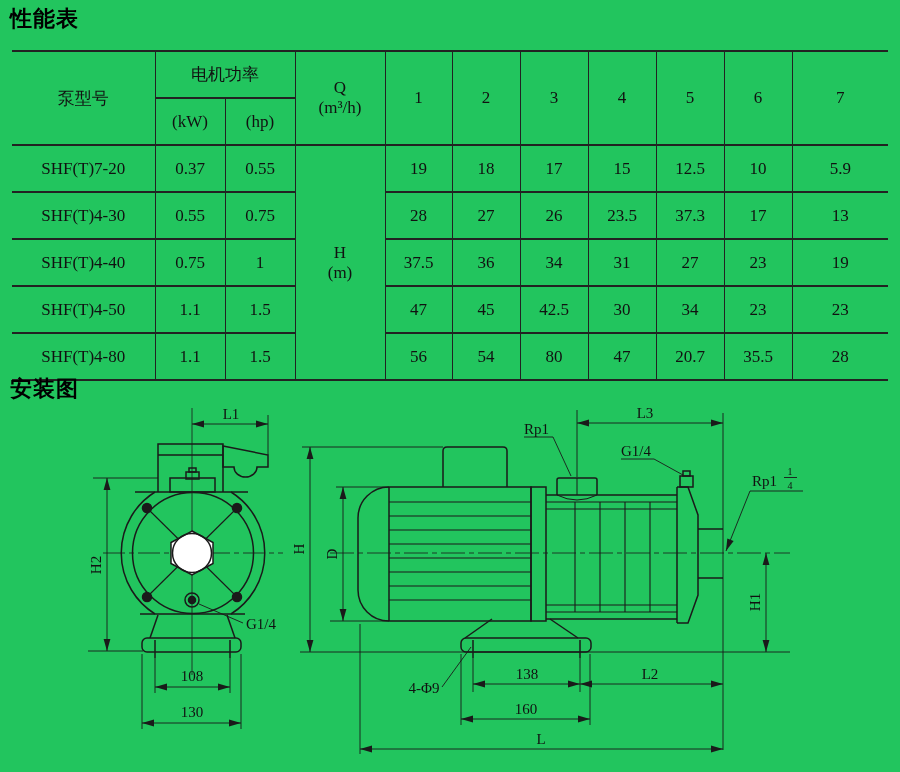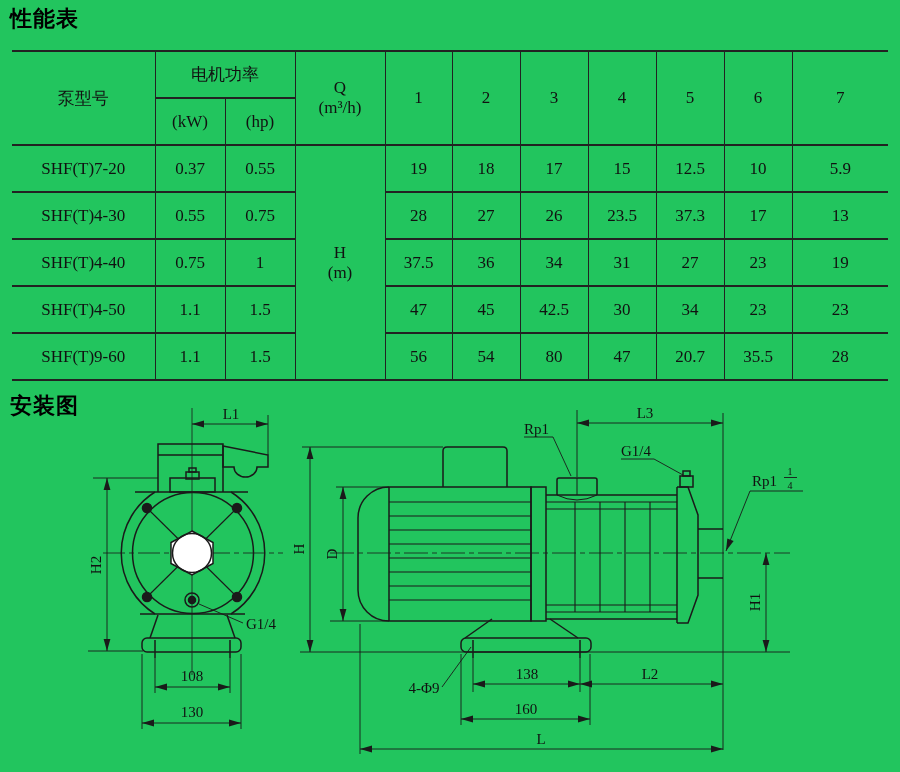--- a/index.html
+++ b/index.html
@@ -1,21 +1,21 @@
 <!DOCTYPE html>
 <html><head>
 <meta charset="utf-8">
 <style>
   html,body{margin:0;padding:0;background:#fff;}
   .page{position:relative;width:900px;height:772px;background:#22c55e;overflow:hidden;
         font-family:"Liberation Serif", serif;color:#111;}
   .sec-title{position:absolute;left:10px;margin:0;font-family:"Liberation Sans", sans-serif;
         font-weight:bold;font-size:22px;color:#000;letter-spacing:1px;}
   #perf-title{top:4px;}
-  #inst-title{top:391px;}
+  #inst-title{top:374px;}
   table.perf{position:absolute;left:12px;top:50px;width:876px;border-collapse:collapse;
         table-layout:fixed;text-align:center;font-size:17px;color:#111;}
   table.perf td{border-top:2px solid #222;border-bottom:2px solid #222;
         border-left:1.5px solid #222;border-right:1.5px solid #222;
         padding:0;height:45px;overflow:hidden;}
   table.perf tr td:first-child{border-left:none;}
   table.perf tr td:last-child{border-right:none;}
   .hdr-2line{line-height:1.15;}
   svg text{font-family:"Liberation Serif", serif;fill:#111;}
   svg .lbl{font-size:15px;}
@@ -108,21 +108,21 @@
       <td>1.5</td>
       <td>47</td>
       <td>45</td>
       <td>42.5</td>
       <td>30</td>
       <td>34</td>
       <td>23</td>
       <td>23</td>
     </tr>
     <tr>
-      <td>SHF(T)9-60</td>
+      <td>SHF(T)4-80</td>
       <td>1.1</td>
       <td>1.5</td>
       <td>56</td>
       <td>54</td>
       <td>80</td>
       <td>47</td>
       <td>20.7</td>
       <td>35.5</td>
       <td>28</td>
     </tr>

